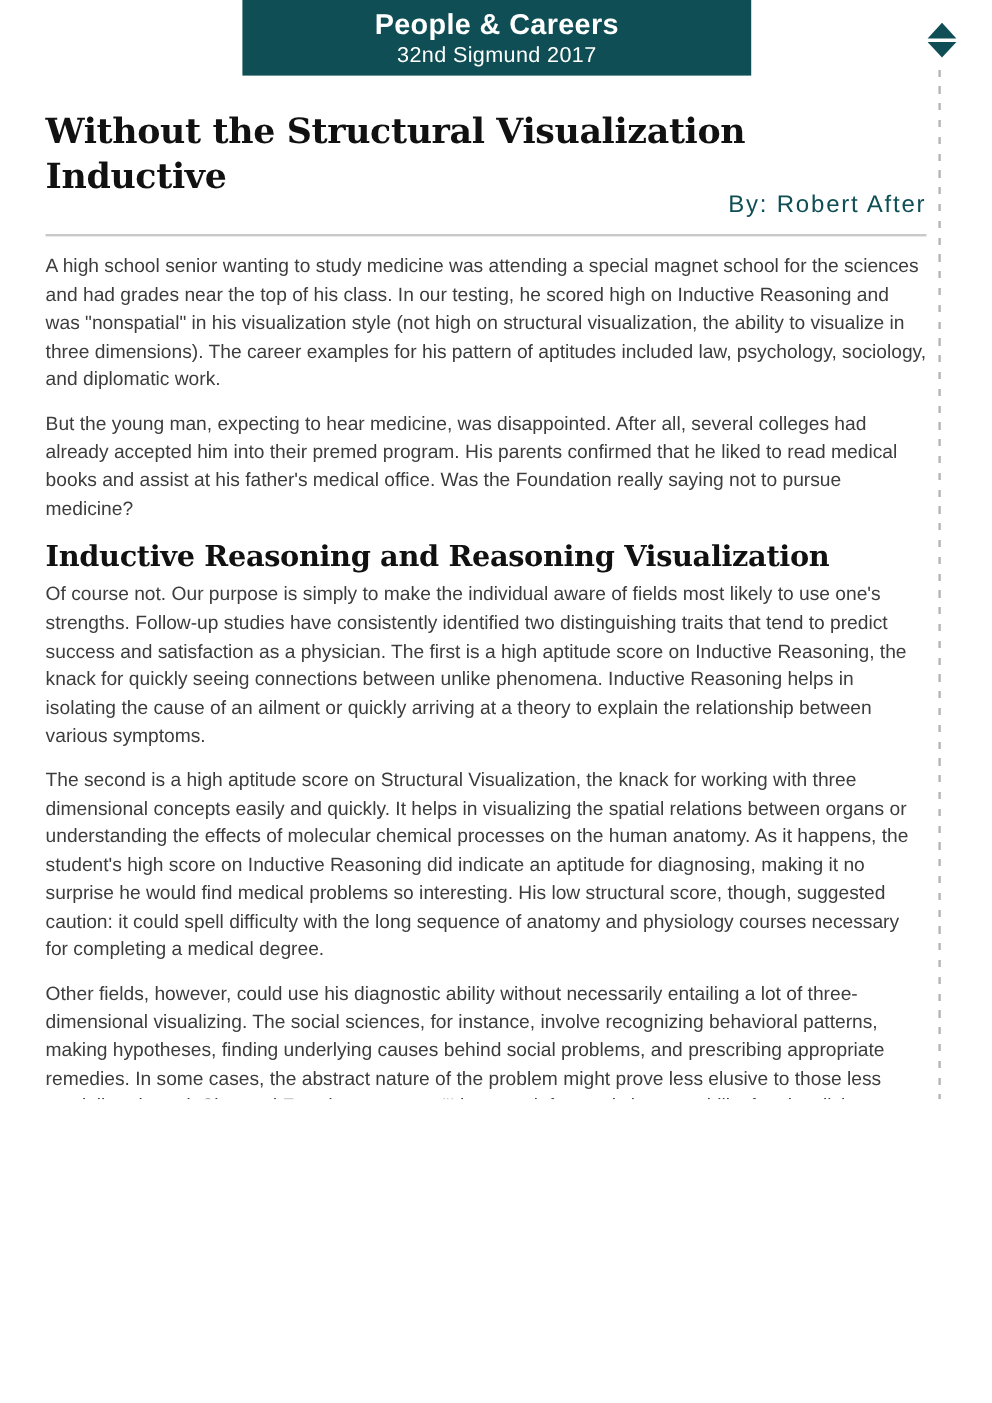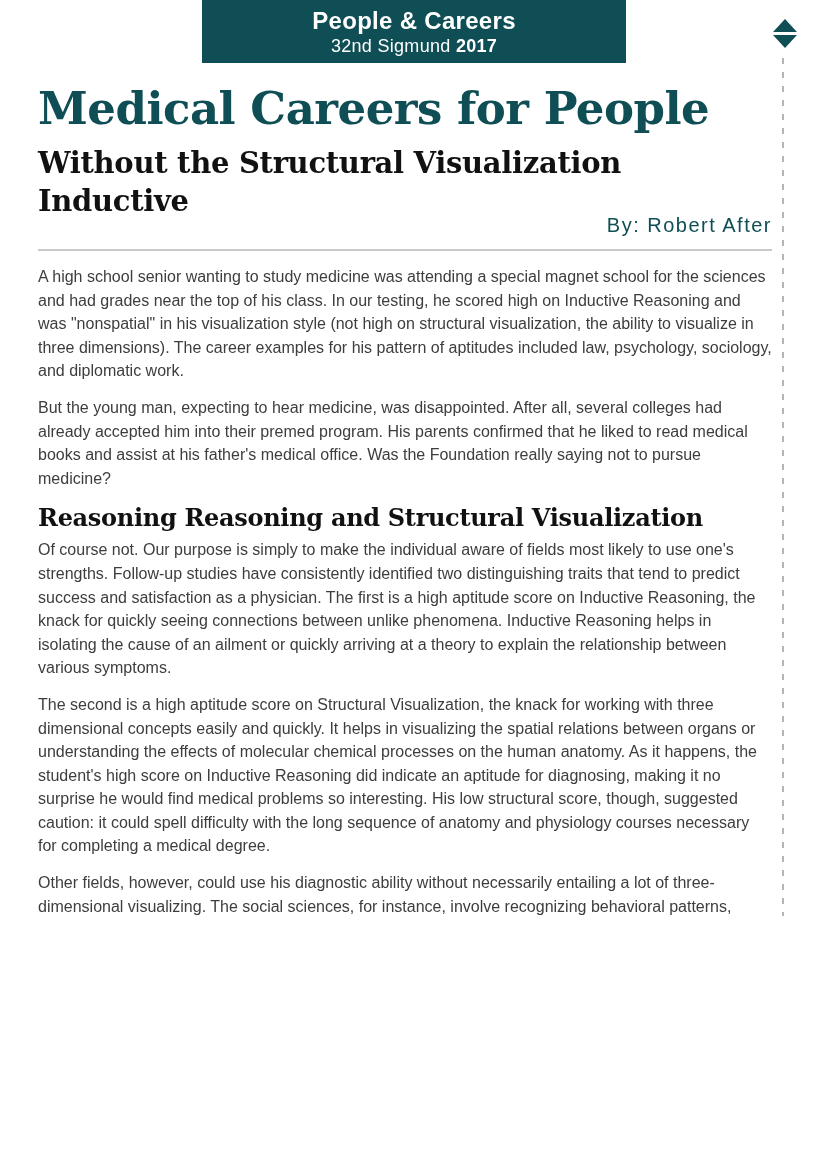--- a/index.html
+++ b/index.html
@@ -25,21 +25,21 @@
     background:var(--teal);
     color:#ffffff;text-align:center;
     padding-top:7px;
   }
   .masthead-title{
     font-size:24px;font-weight:bold;letter-spacing:.3px;line-height:28px;
   }
   .masthead-edition{
     font-size:18px;line-height:22px;letter-spacing:.3px;
   }
-  .masthead-edition b{font-weight:bold;}
+  .masthead-edition b{font-weight:normal;}
   
   .nav-diamond{
     position:absolute;left:773px;top:19px;width:24px;height:29px;
   }
   .nav-diamond .tri-up{
     width:0;height:0;margin:0 auto 3px auto;
     border-left:12px solid transparent;
     border-right:12px solid transparent;
     border-bottom:13px solid var(--teal);
   }
@@ -121,29 +121,28 @@
   </header>
 
   <div class="nav-diamond">
     <div class="tri-up"></div>
     <div class="tri-down"></div>
   </div>
 
   <div class="dashed-line"></div>
 
   <main class="article">
-    <h1 class="article-title">Medical Careers for People</h1>
     <h2 class="subtitle">Without the Structural Visualization Inductive</h2>
     <div class="byline">By: Robert After</div>
     <hr class="rule">
 
     <p class="body-para">A high school senior wanting to study medicine was attending a special magnet school for the sciences and had grades near the top of his class. In our testing, he scored high on Inductive Reasoning and was "nonspatial" in his visualization style (not high on structural visualization, the ability to visualize in three dimensions). The career examples for his pattern of aptitudes included law, psychology, sociology, and diplomatic work.</p>
     <p class="body-para">But the young man, expecting to hear medicine, was disappointed. After all, several colleges had already accepted him into their premed program. His parents confirmed that he liked to read medical books and assist at his father's medical office. Was the Foundation really saying not to pursue medicine?</p>
 
-    <h3 class="section-heading">Reasoning Reasoning and Structural Visualization</h3>
+    <h3 class="section-heading">Inductive Reasoning and Reasoning Visualization</h3>
     <p class="body-para">Of course not. Our purpose is simply to make the individual aware of fields most likely to use one's strengths. Follow-up studies have consistently identified two distinguishing traits that tend to predict success and satisfaction as a physician. The first is a high aptitude score on Inductive Reasoning, the knack for quickly seeing connections between unlike phenomena. Inductive Reasoning helps in isolating the cause of an ailment or quickly arriving at a theory to explain the relationship between various symptoms.</p>
     <p class="body-para">The second is a high aptitude score on Structural Visualization, the knack for working with three dimensional concepts easily and quickly. It helps in visualizing the spatial relations between organs or understanding the effects of molecular chemical processes on the human anatomy. As it happens, the student's high score on Inductive Reasoning did indicate an aptitude for diagnosing, making it no surprise he would find medical problems so interesting. His low structural score, though, suggested caution: it could spell difficulty with the long sequence of anatomy and physiology courses necessary for completing a medical degree.</p>
 
     <p class="body-para">Other fields, however, could use his diagnostic ability without necessarily entailing a lot of three-dimensional visualizing. The social sciences, for instance, involve recognizing behavioral patterns, making hypotheses, finding underlying causes behind social problems, and prescribing appropriate remedies. In some cases, the abstract nature of the problem might prove less elusive to those less spatially-oriented. Sigmund Freud once wrote, "I have an infamously low capability for visualizing spatial relationships which made the study of geometry and all subjects derived from it impossible to me." Though he started in neuroanatomical research, he is best known for his theories about human psychology and techniques for treating hysteria. The diseases of interest to Freud and later psychologists were those invisible to a microscope, but visible through words and behavior.</p>
   </main>
 
   <div class="page-number">15</div>
 
 </div>
 

